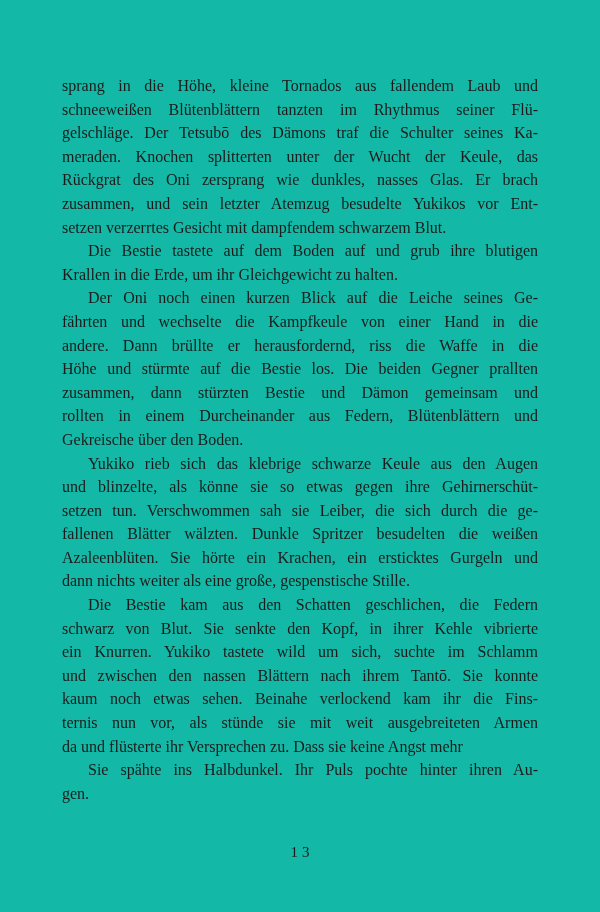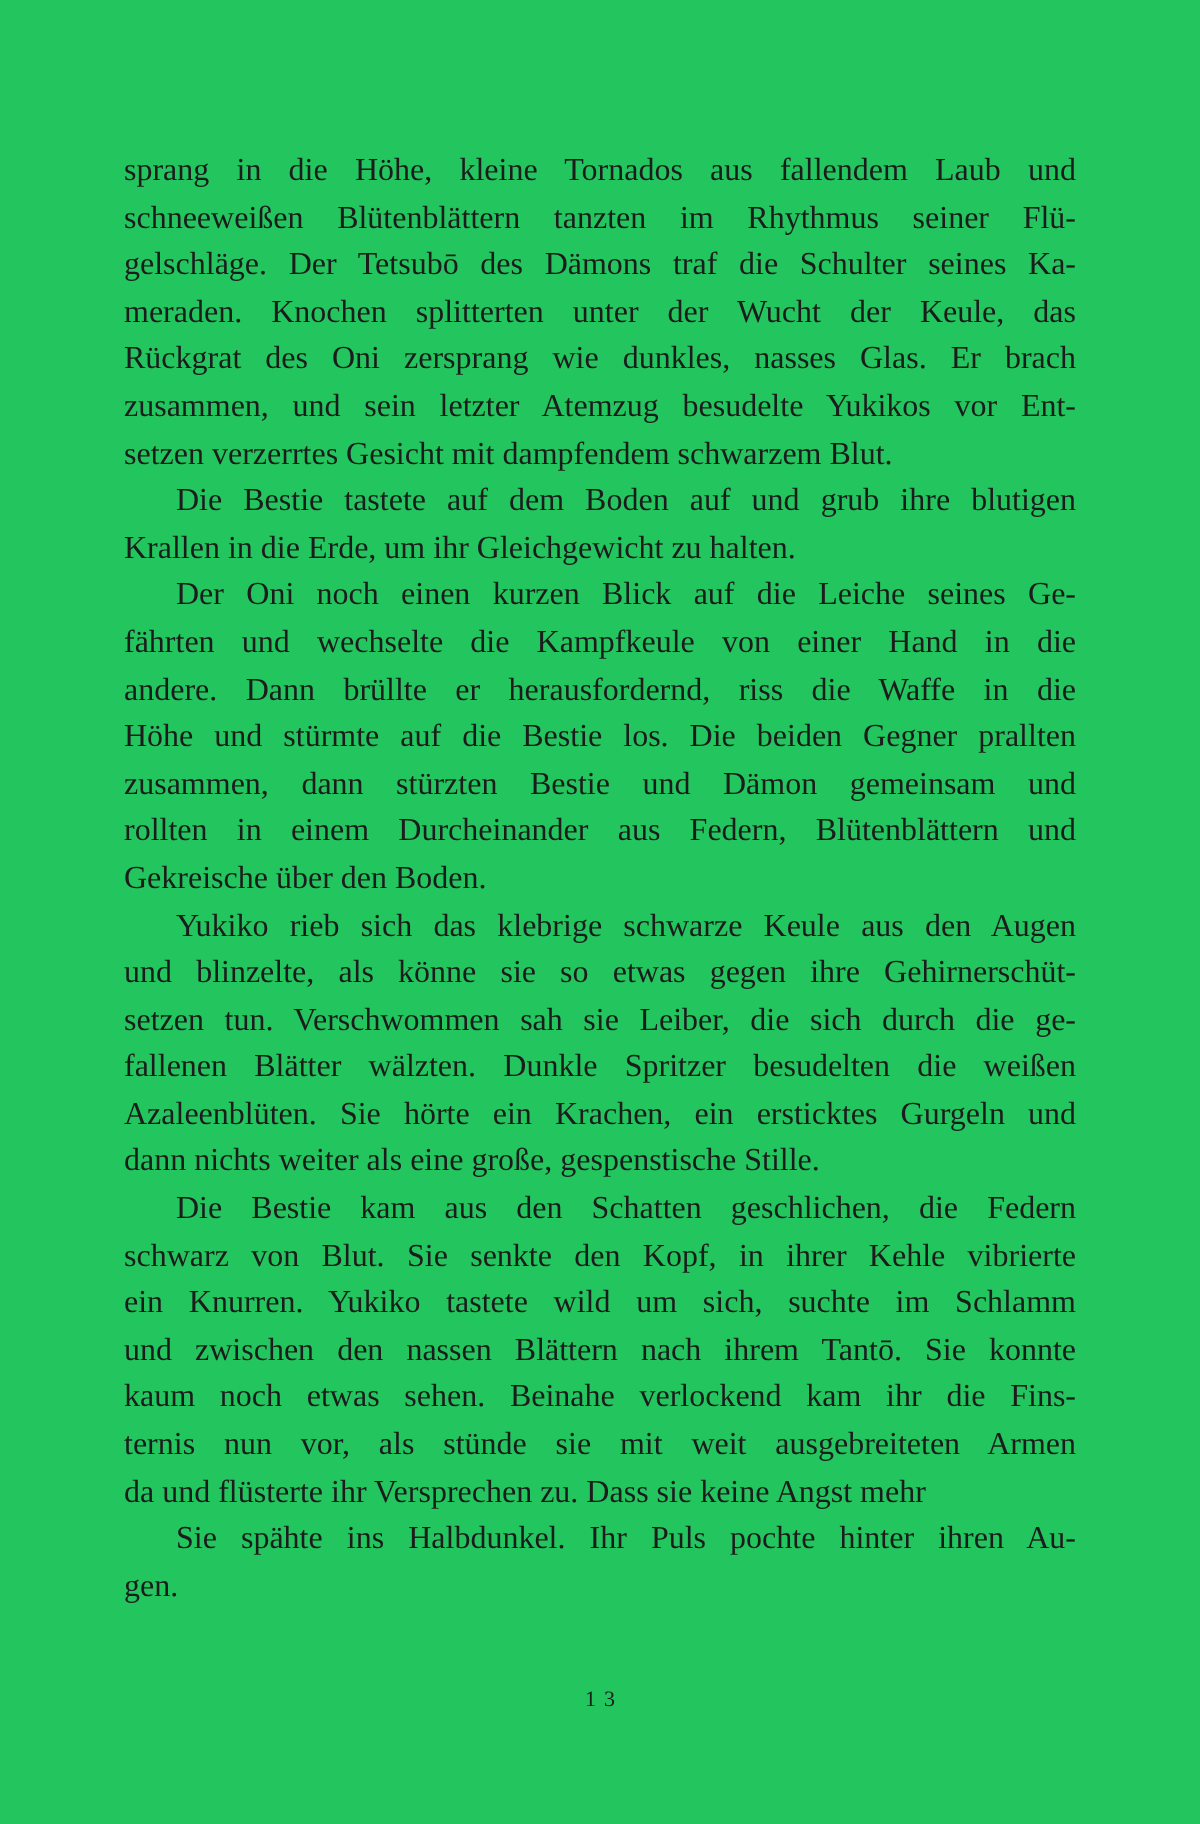--- a/index.html
+++ b/index.html
@@ -9,21 +9,21 @@
   body {
     width: 600px;
     height: 912px;
     background: #ffffff;
     overflow: hidden;
   }
   .page {
     position: relative;
     width: 600px;
     height: 912px;
-    background: #22c55e;
+    background: #14b8a6;
     color: #1c1c1c;
     font-family: "Liberation Serif", "DejaVu Serif", serif;
   }
   .text-block {
     position: absolute;
     left: 62px;
     top: 74px;
     width: 476px;
     font-size: 16px;
     line-height: 23.6px;
@@ -41,21 +41,21 @@
   }
   .line.indent {
     text-indent: 26px;
   }
   .page-number {
     position: absolute;
     left: 0;
     top: 844px;
     width: 600px;
     text-align: center;
-    font-size: 11px;
+    font-size: 15px;
     letter-spacing: 4px;
     padding-left: 4px;
     box-sizing: border-box;
     color: #1c1c1c;
   }
 </style>
 </head>
 <body>
 
 <div class="page">

